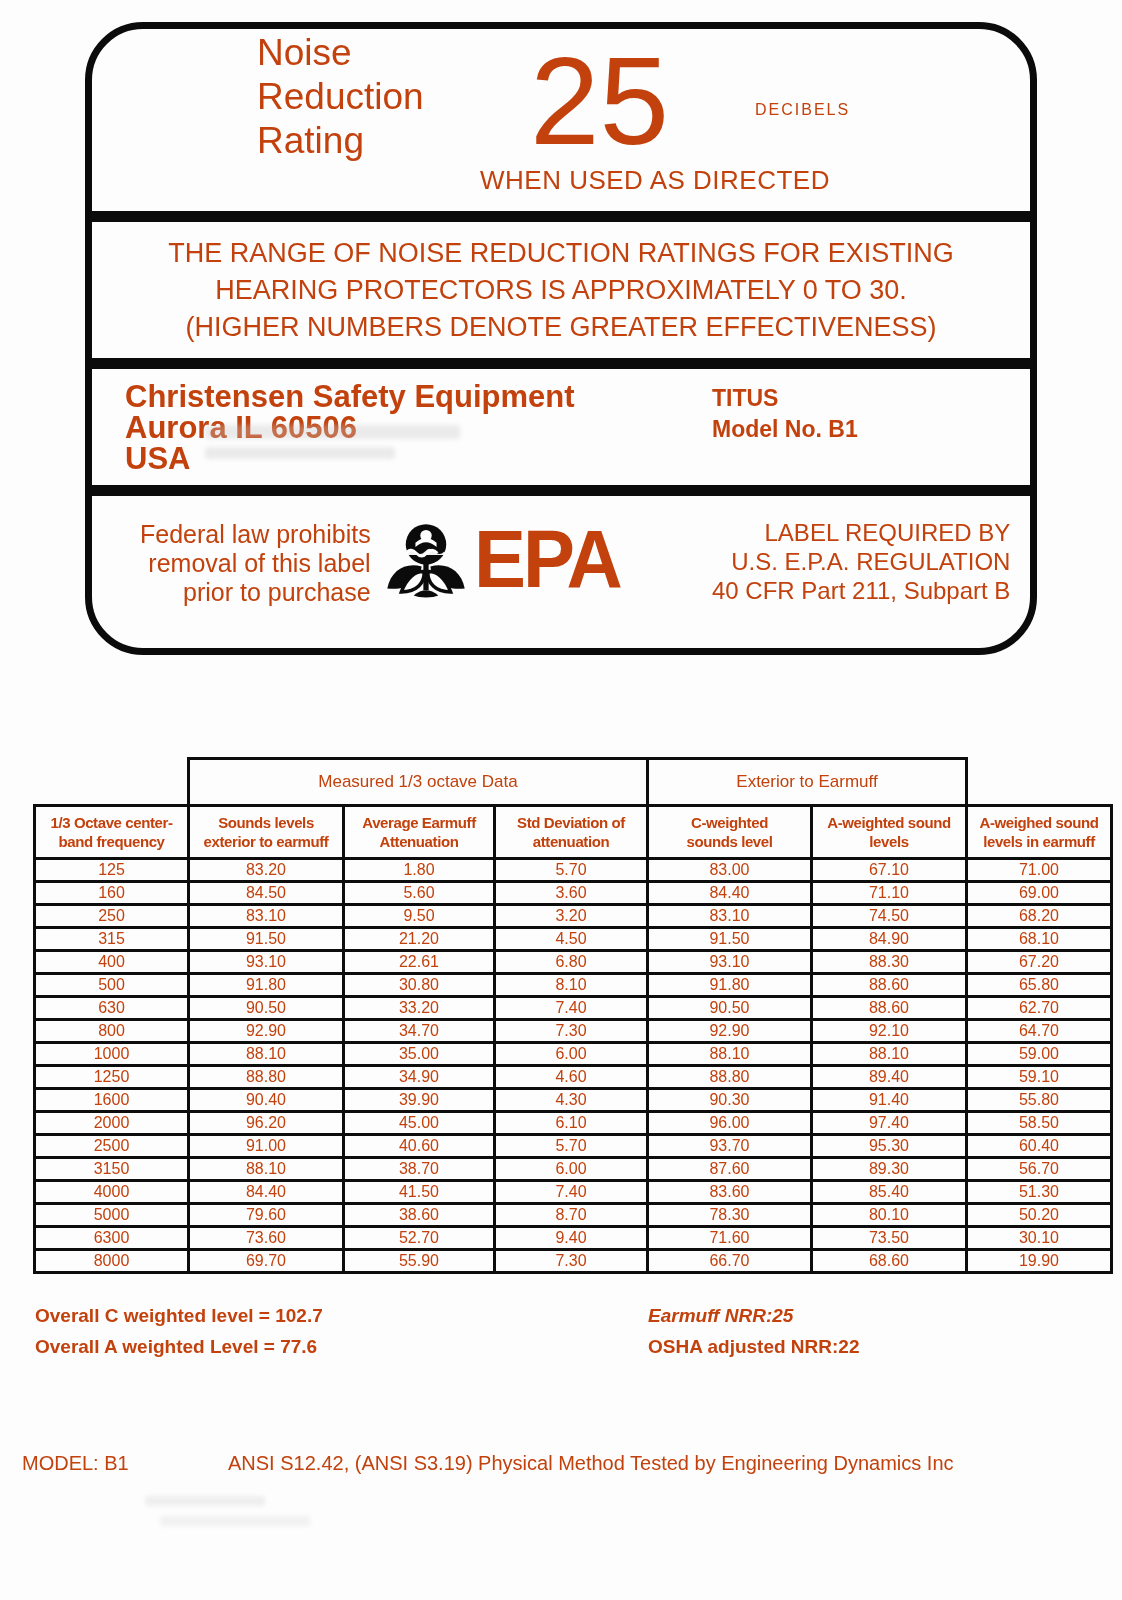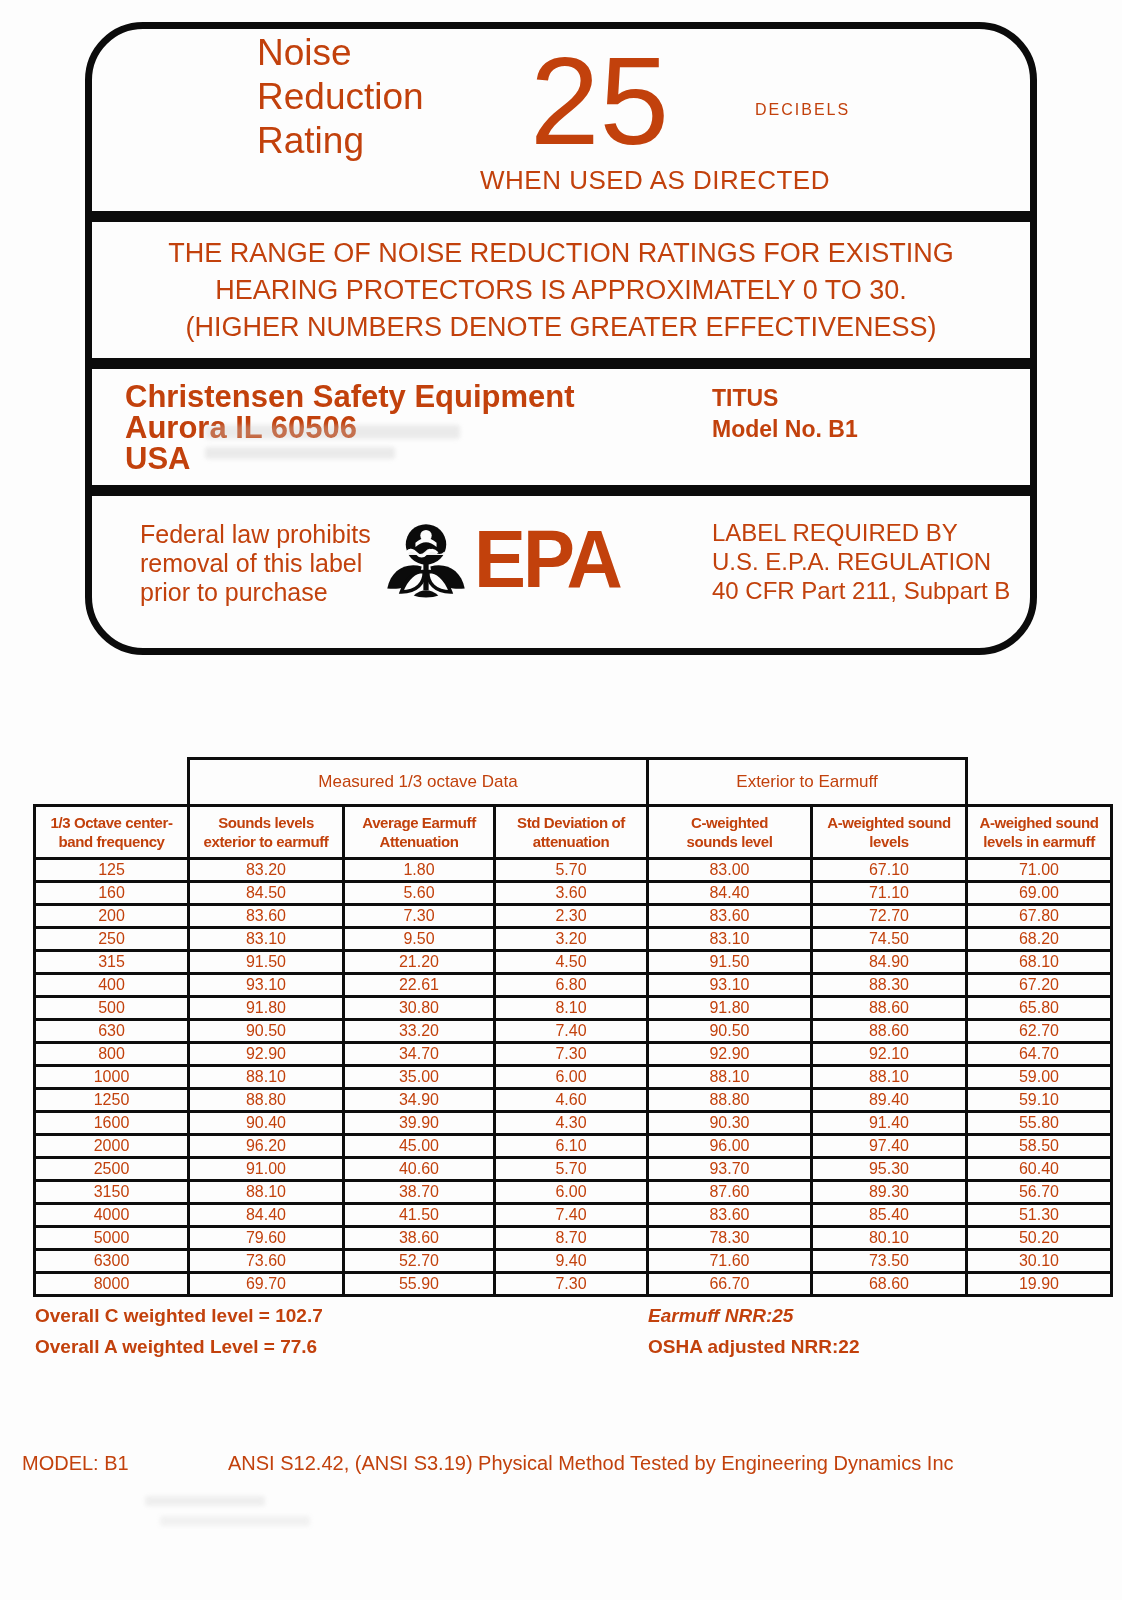--- a/index.html
+++ b/index.html
@@ -15,21 +15,21 @@
     position:absolute; left:85px; top:22px; width:952px; height:633px;
     border:7px solid #0b0b0b; border-radius:58px;
     box-sizing:border-box; display:flex; flex-direction:column;
     background:#fdfdfd;
   }
   .sec { position:relative; }
   .sec1 { height:182px; }
   .sec2 { height:136px; display:flex; align-items:center; justify-content:center;
           text-align:center; font-size:27px; line-height:37px; white-space:pre-line; }
   .sec3 { height:116px; }
-  .sec4 { flex:1; }
+  .sec4 { flex:1;text-align:right; }
   .label-bar { height:11px; background:#0b0b0b; }
 
   .nrr-title { position:absolute; left:165px; top:2px; font-size:37px; line-height:44px; white-space:pre-line; }
   .nrr-value { position:absolute; left:438px; top:6px; font-size:125px; line-height:1.05; }
   .nrr-decibels { position:absolute; left:663px; top:48px; font-size:16px; letter-spacing:2px;margin-top:24px; }
   .nrr-directed { position:absolute; left:388px; top:136px; font-size:26px; letter-spacing:.5px; }
 
   .mfr-block { position:absolute; left:33px; top:12px; font-weight:bold; font-size:31px; line-height:31px; white-space:pre-line; }
   .prod-block { position:absolute; left:620px; top:14px; font-weight:bold; font-size:23px; line-height:31px; white-space:pre-line; }
 
@@ -183,29 +183,20 @@
         <tr>
           <td>160</td>
           <td>84.50</td>
           <td>5.60</td>
           <td>3.60</td>
           <td>84.40</td>
           <td>71.10</td>
           <td>69.00</td>
         </tr>
         <tr>
-          <td>200</td>
-          <td>83.60</td>
-          <td>7.30</td>
-          <td>2.30</td>
-          <td>83.60</td>
-          <td>72.70</td>
-          <td>67.80</td>
-        </tr>
-        <tr>
           <td>250</td>
           <td>83.10</td>
           <td>9.50</td>
           <td>3.20</td>
           <td>83.10</td>
           <td>74.50</td>
           <td>68.20</td>
         </tr>
         <tr>
           <td>315</td>

